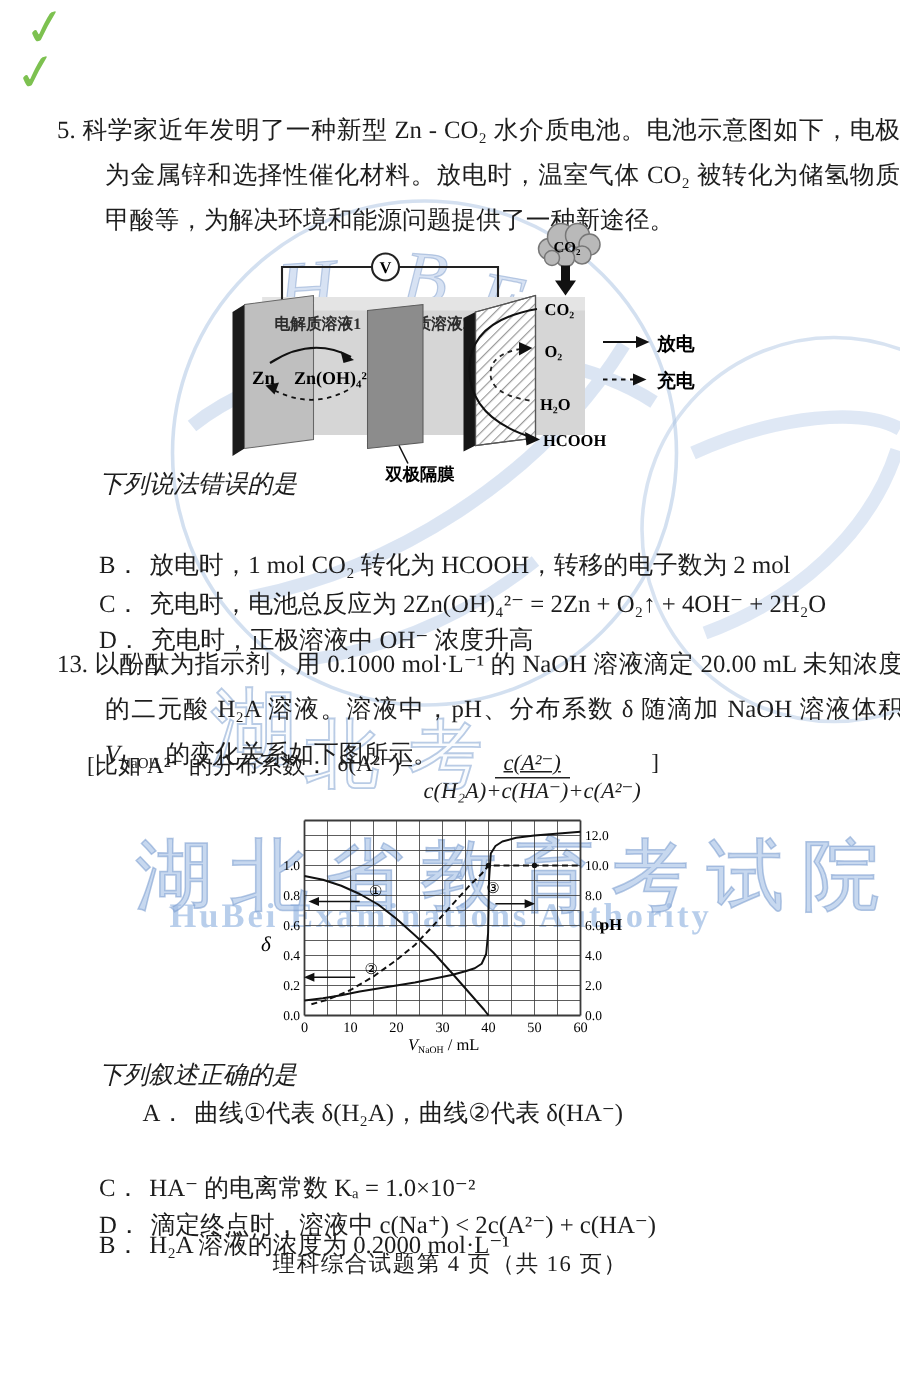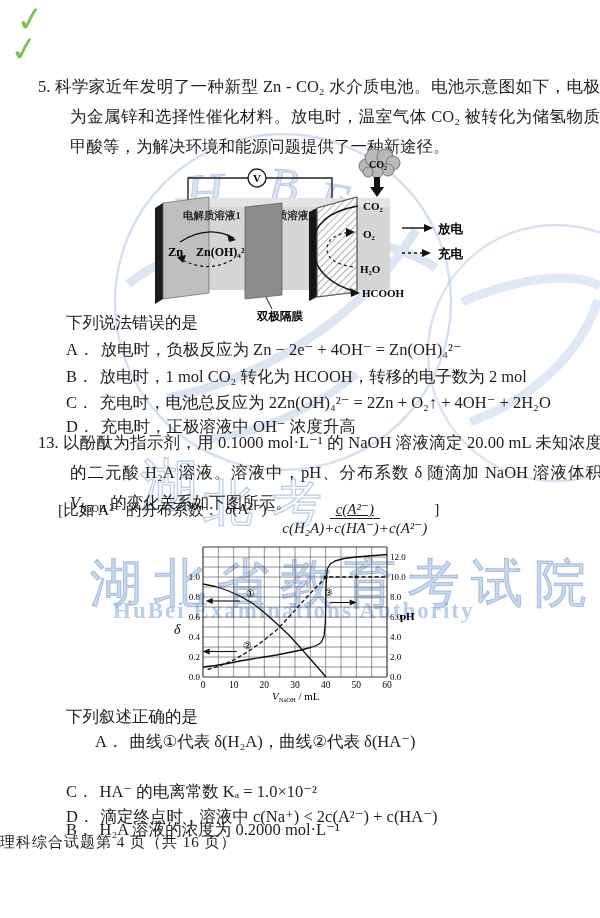--- a/index.html
+++ b/index.html
@@ -5,28 +5,28 @@
   html,body{margin:0;padding:0;background:#888;}
   .page{position:relative;width:600px;height:918px;background:#ffffff;overflow:hidden;
         font-family:"Liberation Serif","DejaVu Serif","DejaVu Sans",serif;color:#1d1d1d;}
   .layer-wm{position:absolute;left:0;top:0;z-index:0;}
   .layer-content{position:absolute;left:0;top:0;width:600px;height:918px;z-index:2;}
   .abs{position:absolute;}
   .q-para{font-size:16.5px;line-height:30px;text-align:justify;}
   .hang{padding-left:32px;text-indent:-32px;}
   .opt{font-size:16.5px;white-space:nowrap;}
   .opt .lbl{margin-right:6px;}
-  .prompt{font-size:16.5px;}
+  .prompt{font-size:16.5px;font-style:italic;}
   .check{position:absolute;font-family:"DejaVu Sans",sans-serif;font-weight:bold;
          font-size:34px;line-height:1;transform:rotate(-8deg);opacity:.9;}
   .formula{display:flex;align-items:flex-start;font-size:15.5px;}
   .frac{display:inline-block;text-align:center;margin:0 3px;font-size:15px;line-height:1.25;}
   .frac .num{padding:0 6px 1px 6px;border-bottom:1.3px solid #222;text-decoration:underline;}
   .frac .den{padding:1px 4px 0 4px;}
-  .footer{position:absolute;left:0;right:0;text-align:left;font-size:15px;letter-spacing:1px;}
+  .footer{position:absolute;left:0;right:0;text-align:center;font-size:15px;letter-spacing:1px;}
   .wm-en{font-family:"Liberation Serif","DejaVu Serif",serif;font-weight:bold;}
   svg text{font-family:"Liberation Serif","DejaVu Serif","DejaVu Sans",serif;}
 </style>
 </head>
 <body>
 
 <div class="page">
 
   <svg id="wm" class="layer-wm" width="600" height="918">
     <g opacity="0.5">
@@ -130,23 +130,20 @@
 
       <line x1="272" y1="82" x2="297" y2="82" stroke="#111" stroke-width="1.4"></line>
       <polygon points="303,82 294,78 294,86" fill="#111"></polygon>
       <text x="308" y="87" font-size="12.5" font-weight="bold">放电</text>
       <line x1="272" y1="107" x2="295" y2="107" stroke="#111" stroke-width="1.4" stroke-dasharray="3 3"></line>
       <polygon points="301,107 292,103 292,111" fill="#111"></polygon>
       <text x="308" y="112" font-size="12.5" font-weight="bold">充电</text>
     </svg>
 
     <div class="abs prompt" style="left:66px;top:312px;">下列说法错误的是</div>
-    <div class="abs opt" style="left:66px;top:339px;">
-      <span class="lbl">A．</span><span>放电时，负极反应为 Zn − 2e⁻ + 4OH⁻ = Zn(OH)₄²⁻</span>
-    </div>
     <div class="abs opt" style="left:66px;top:366px;">
       <span class="lbl">B．</span><span>放电时，1 mol CO₂ 转化为 HCOOH，转移的电子数为 2 mol</span>
     </div>
     <div class="abs opt" style="left:66px;top:392px;">
       <span class="lbl">C．</span><span>充电时，电池总反应为 2Zn(OH)₄²⁻ = 2Zn + O₂↑ + 4OH⁻ + 2H₂O</span>
     </div>
     <div class="abs opt" style="left:66px;top:416px;">
       <span class="lbl">D．</span><span>充电时，正极溶液中 OH⁻ 浓度升高</span>
     </div>
 

